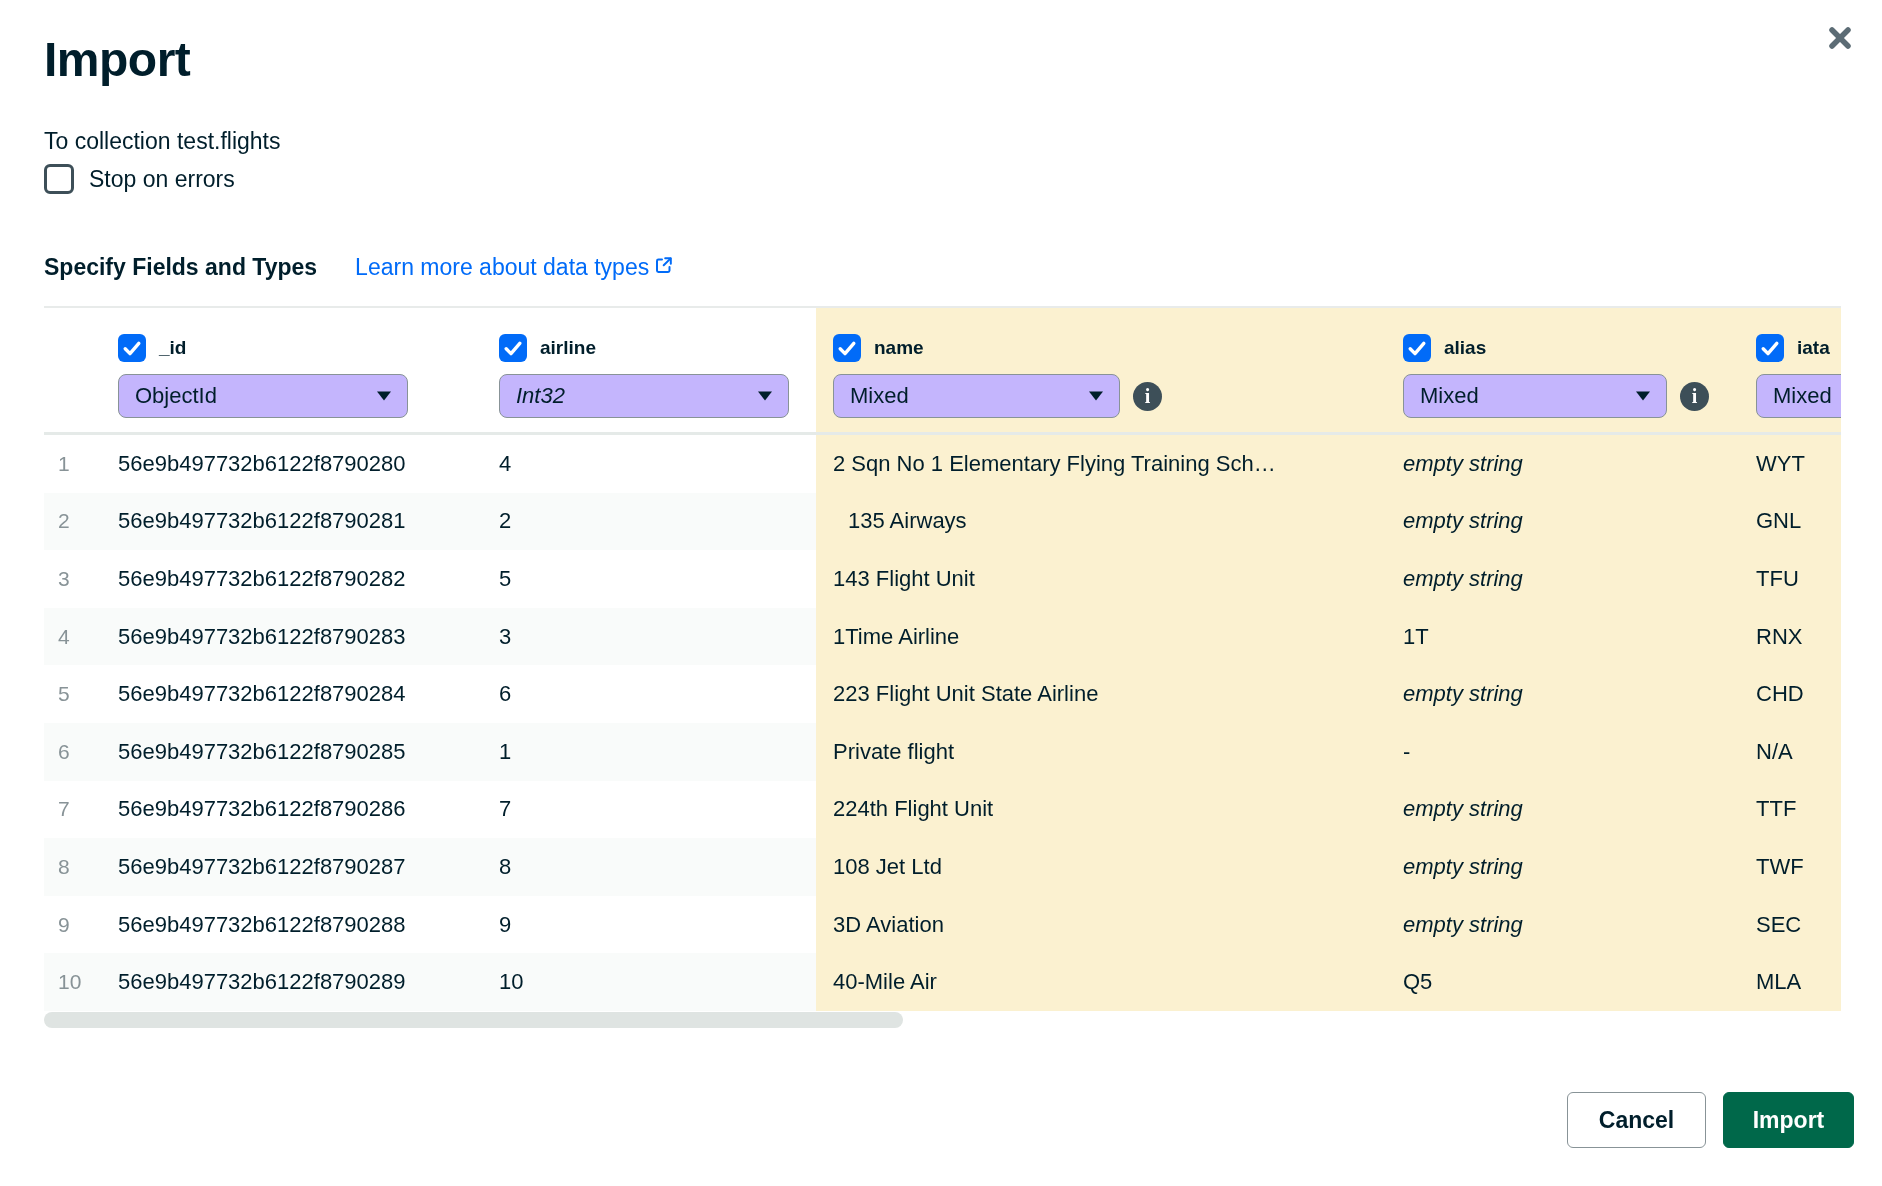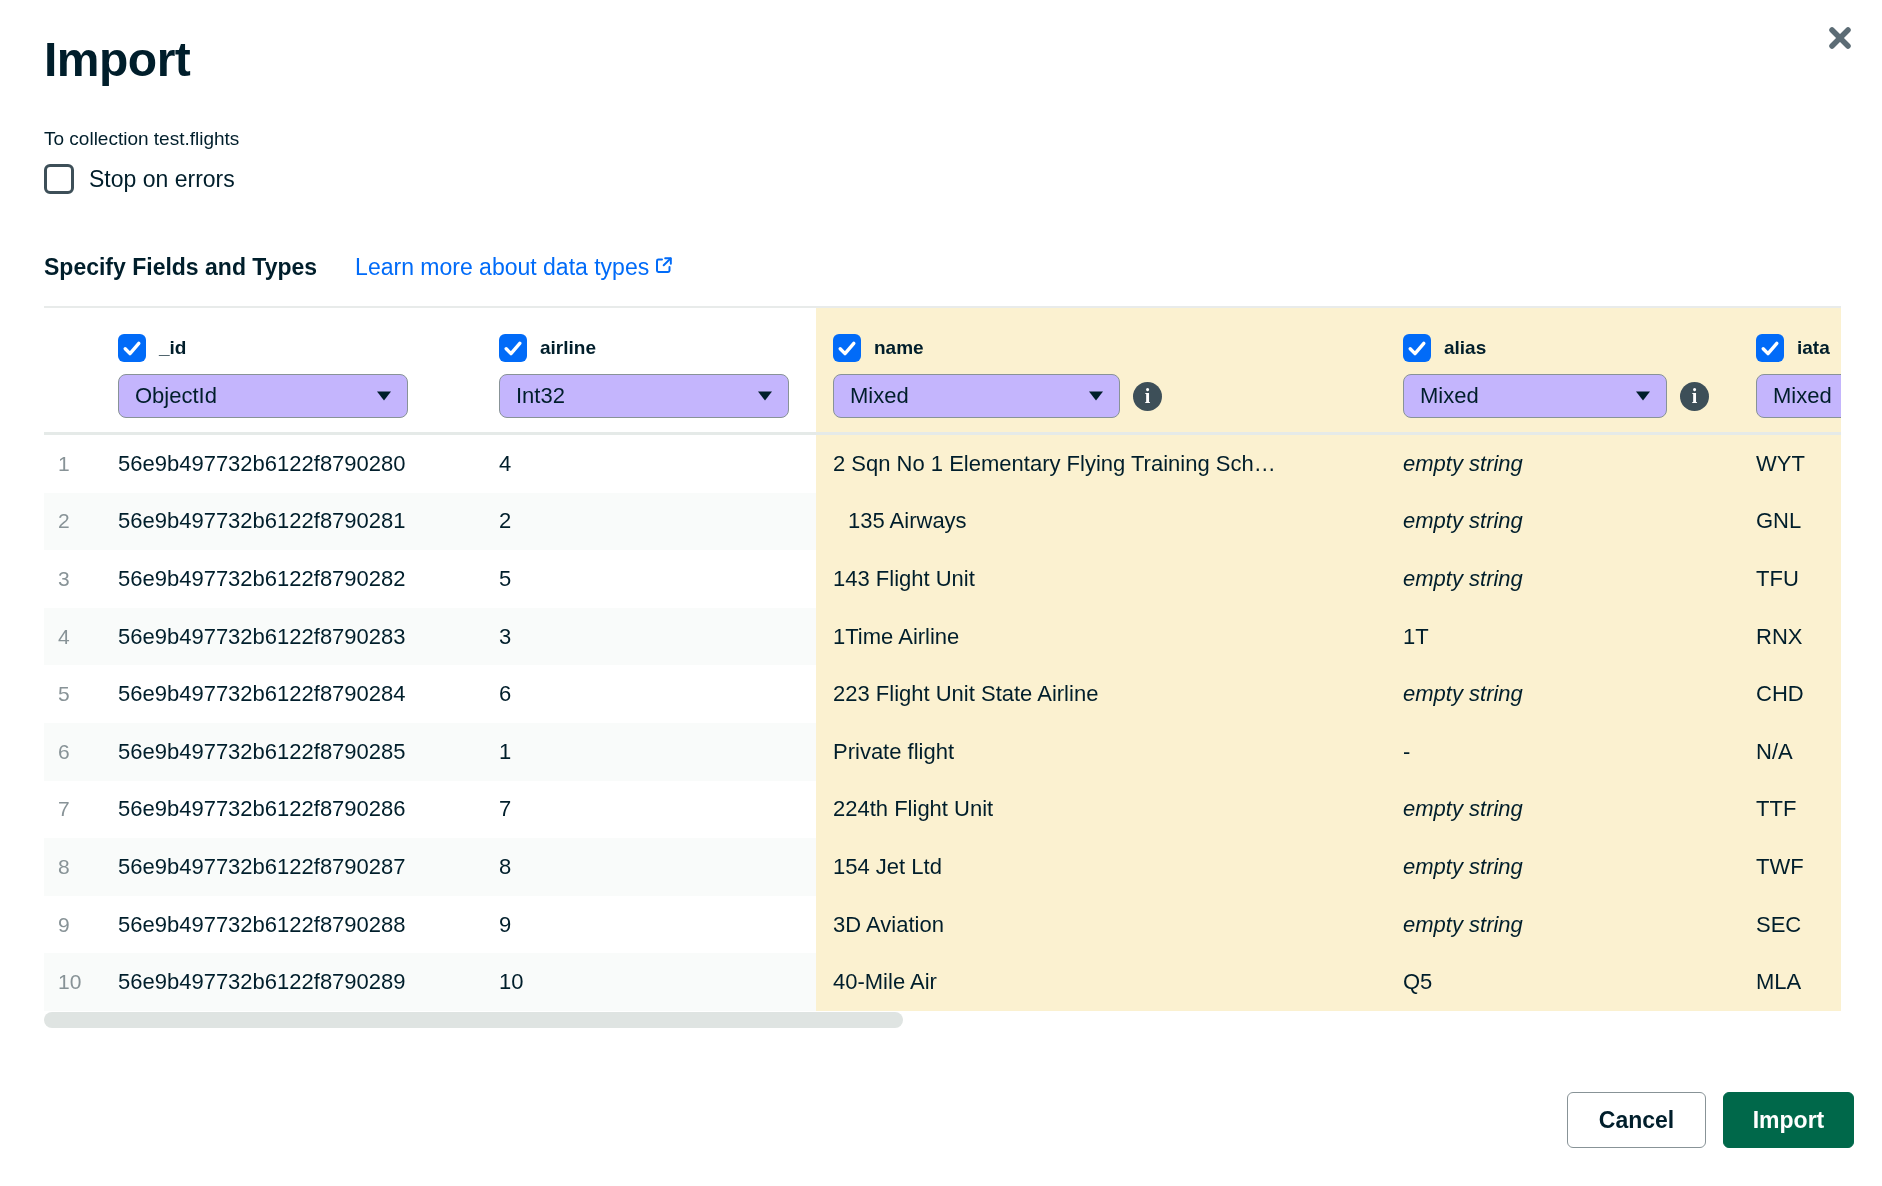--- a/index.html
+++ b/index.html
@@ -13,21 +13,21 @@
   
   .close-btn{
     position:absolute;top:20px;right:24px;width:36px;height:36px;
     background:none;border:none;cursor:pointer;padding:4px;
   }
   .dlg-title{
     position:absolute;left:44px;top:32px;margin:0;
     font-size:48px;font-weight:bold;letter-spacing:-0.5px;color:#001E2B;
   }
   .dlg-subtitle{
-    position:absolute;left:44px;top:128px;font-size:19px;color:#001E2B;
+    position:absolute;left:44px;top:128px;font-size:23px;color:#001E2B;
   }
   .stop-row{
     position:absolute;left:44px;top:164px;display:flex;align-items:center;gap:15px;
     font-size:23px;cursor:pointer;justify-content:center;
   }
   .cb-unchecked{
     width:24px;height:24px;border:3px solid #3D4F58;border-radius:6px;background:#fff;
     flex:0 0 auto;
   }
   .section-row{
@@ -155,21 +155,21 @@
         <div class="hcell" style="width: 317px; padding-left: 0px;">
           <div class="hrow1">
             <span class="cb-checked">
               <svg width="28" height="28" viewBox="0 0 28 28">
                 <path d="M7.2 14.8 L12 19.6 L20.8 9.4" fill="none" stroke="#ffffff" stroke-width="3.4" stroke-linecap="round" stroke-linejoin="round"></path>
               </svg>
             </span>
             <span class="hlabel">airline</span>
           </div>
           <div class="hrow2">
-            <div class="dd" style="width: 290px;">
+            <div class="dd" style="width: 290px; font-style: italic;">
               <span class="dd-label">Int32</span>
               <span class="caret"></span>
             </div>
           </div>
         </div>
         <div class="hcell mixed" style="width: 578px; padding-left: 17px;">
           <div class="hrow1">
             <span class="cb-checked">
               <svg width="28" height="28" viewBox="0 0 28 28">
                 <path d="M7.2 14.8 L12 19.6 L20.8 9.4" fill="none" stroke="#ffffff" stroke-width="3.4" stroke-linecap="round" stroke-linejoin="round"></path>
@@ -272,21 +272,21 @@
           <div class="cell plain" style="width: 381px; padding-left: 0px;">56e9b497732b6122f8790286</div>
           <div class="cell plain" style="width: 317px; padding-left: 0px;">7</div>
           <div class="cell mixed" style="width: 578px; padding-left: 17px;">224th Flight Unit</div>
           <div class="cell mixed italic-val" style="width: 354px; padding-left: 9px;">empty string</div>
           <div class="cell mixed" style="width: 326px; padding-left: 8px;">TTF</div>
         </div>
         <div class="trow even">
           <div class="cell rownum plain" style="width: 74px; padding-left: 14px;">8</div>
           <div class="cell plain" style="width: 381px; padding-left: 0px;">56e9b497732b6122f8790287</div>
           <div class="cell plain" style="width: 317px; padding-left: 0px;">8</div>
-          <div class="cell mixed" style="width: 578px; padding-left: 17px;">154 Jet Ltd</div>
+          <div class="cell mixed" style="width: 578px; padding-left: 17px;">108 Jet Ltd</div>
           <div class="cell mixed italic-val" style="width: 354px; padding-left: 9px;">empty string</div>
           <div class="cell mixed" style="width: 326px; padding-left: 8px;">TWF</div>
         </div>
         <div class="trow">
           <div class="cell rownum plain" style="width: 74px; padding-left: 14px;">9</div>
           <div class="cell plain" style="width: 381px; padding-left: 0px;">56e9b497732b6122f8790288</div>
           <div class="cell plain" style="width: 317px; padding-left: 0px;">9</div>
           <div class="cell mixed" style="width: 578px; padding-left: 17px;">3D Aviation</div>
           <div class="cell mixed italic-val" style="width: 354px; padding-left: 9px;">empty string</div>
           <div class="cell mixed" style="width: 326px; padding-left: 8px;">SEC</div>

